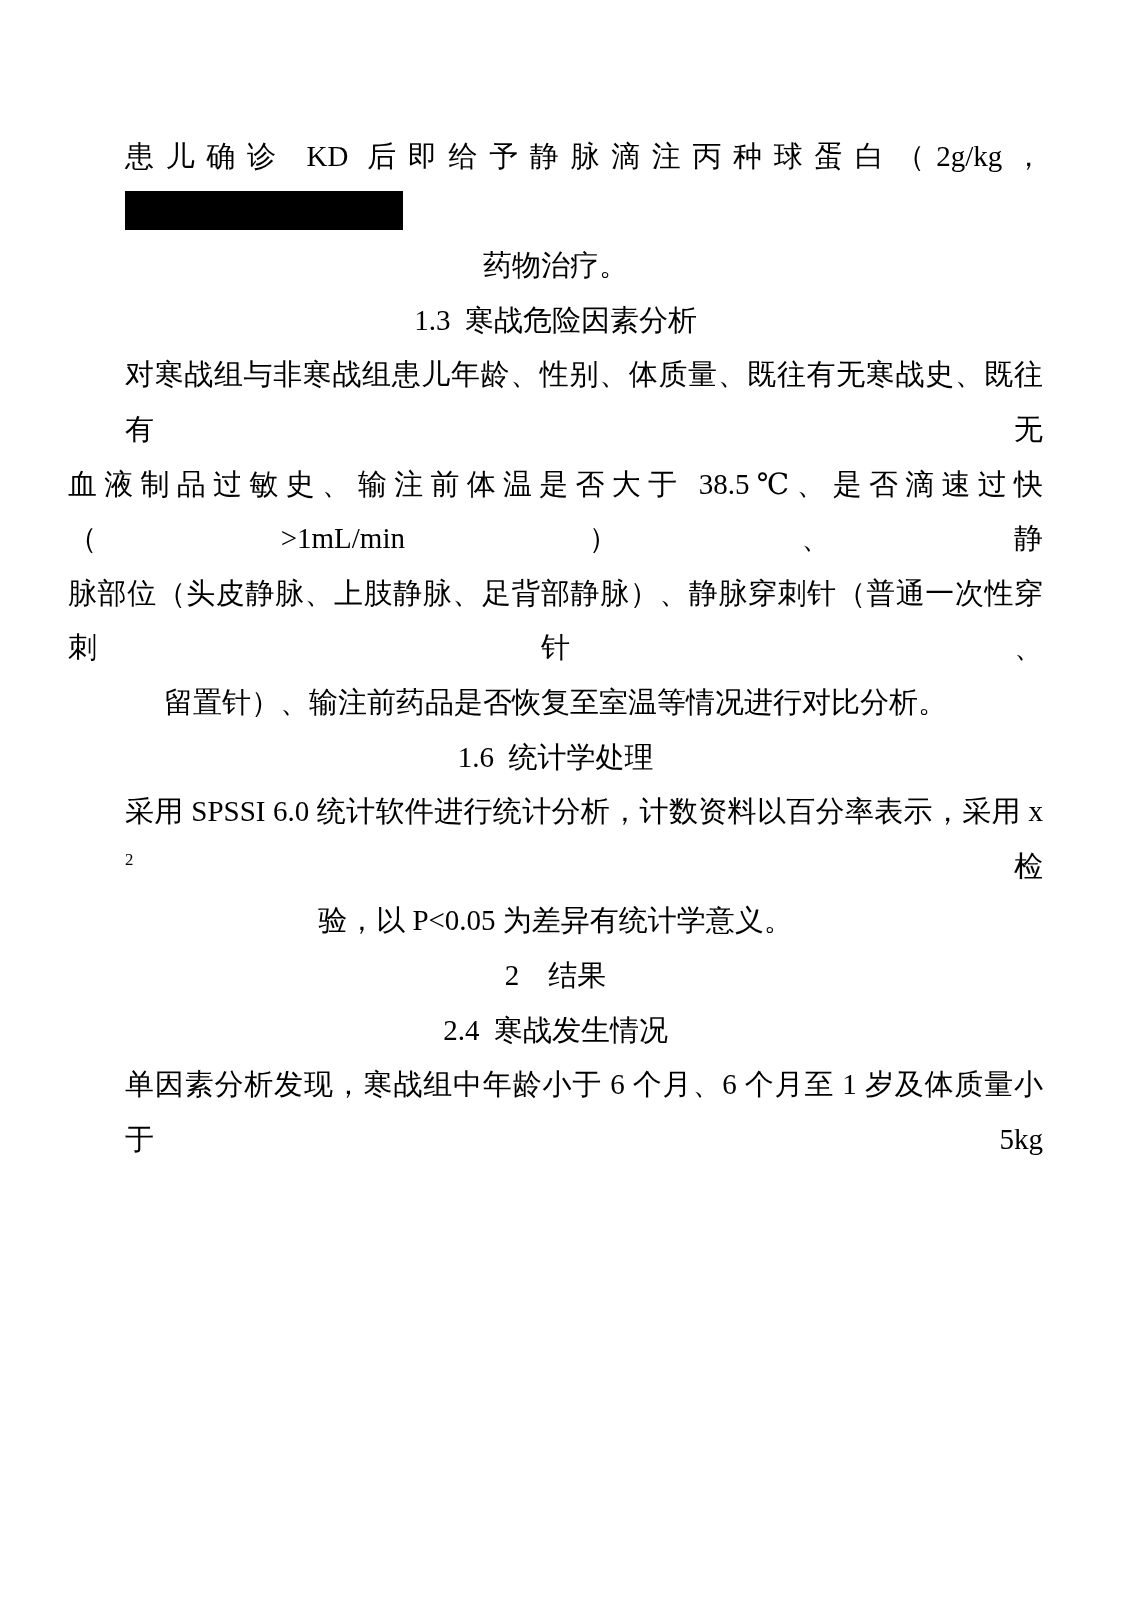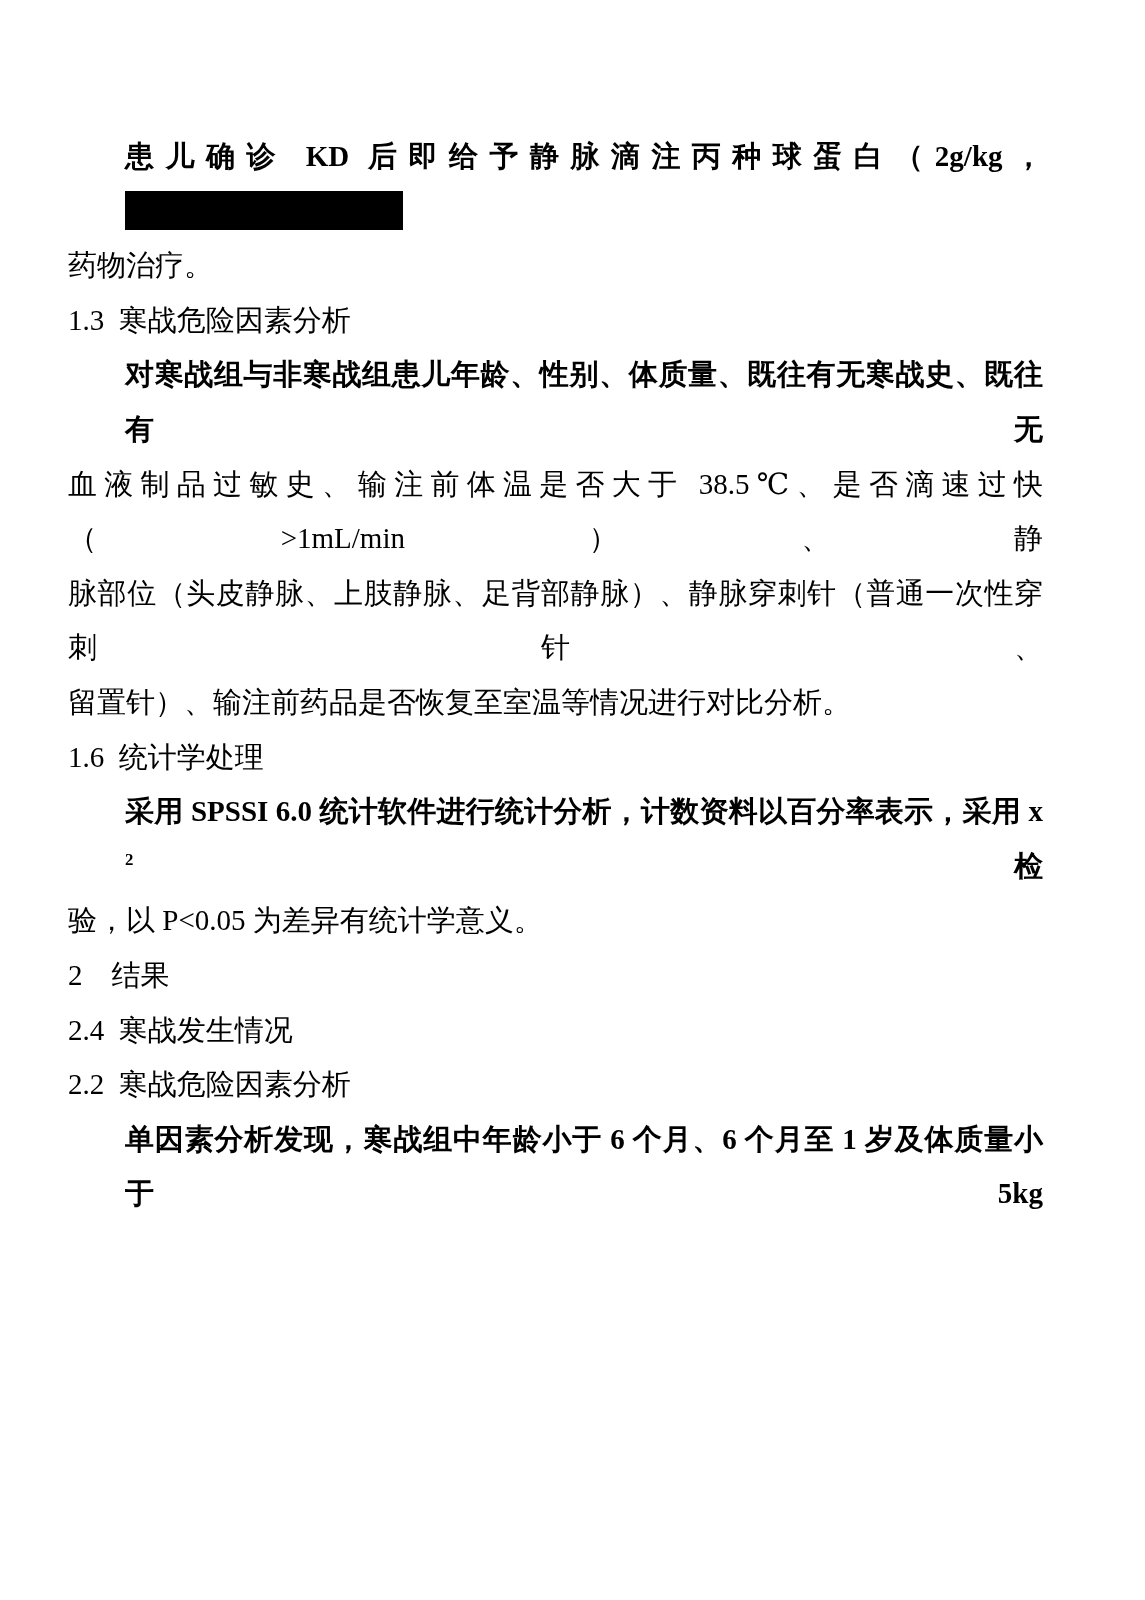--- a/index.html
+++ b/index.html
@@ -19,30 +19,29 @@
   .content {
     position: absolute;
     left: 68px;
     top: 129px;
     width: 975px;
     font-size: 29px;
     line-height: 54.6px;
   }
   .line {
     white-space: pre-wrap;
-    text-align: left;
+    text-align: center;
     min-height: 54.6px;
   }
   .line.justify {
     text-align: justify;
     text-align-last: justify;
   }
   .line.indent {
     padding-left: 57px;
-    font-weight: bold;
   }
   .redaction {
     display: inline-block;
     background: #000000;
     vertical-align: middle;
     margin-bottom: 6px;
   }
   sup.sup {
     font-size: 0.58em;
     vertical-align: super;
@@ -59,16 +58,15 @@
       <div class="line"><span>1.3  寒战危险因素分析</span></div>
       <div class="line justify indent"><span>对寒战组与非寒战组患儿年龄、性别、体质量、既往有无寒战史、既往有无</span></div>
       <div class="line justify"><span>血液制品过敏史、输注前体温是否大于 38.5℃、是否滴速过快（&gt;1mL/min）、静</span></div>
       <div class="line justify"><span>脉部位（头皮静脉、上肢静脉、足背部静脉）、静脉穿刺针（普通一次性穿刺针、</span></div>
       <div class="line"><span>留置针）、输注前药品是否恢复至室温等情况进行对比分析。</span></div>
       <div class="line"><span>1.6  统计学处理</span></div>
       <div class="line justify indent"><span>采用 SPSSI 6.0 统计软件进行统计分析，计数资料以百分率表示，采用 x </span><sup class="sup">2</sup><span>检</span></div>
       <div class="line"><span>验，以 P&lt;0.05 为差异有统计学意义。</span></div>
       <div class="line"><span>2    结果</span></div>
       <div class="line"><span>2.4  寒战发生情况</span></div>
-      <div class="line"><span>2.2  寒战危险因素分析</span></div>
       <div class="line justify indent"><span>单因素分析发现，寒战组中年龄小于 6 个月、6 个月至 1 岁及体质量小于 5kg</span></div>
     </div>
 </div>
 
 </body></html>

